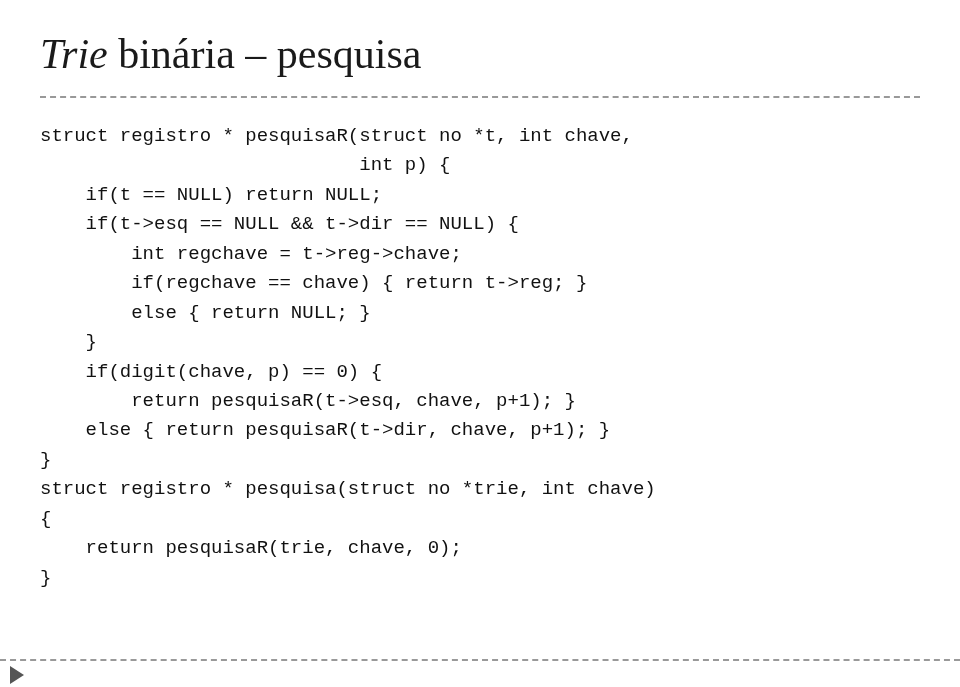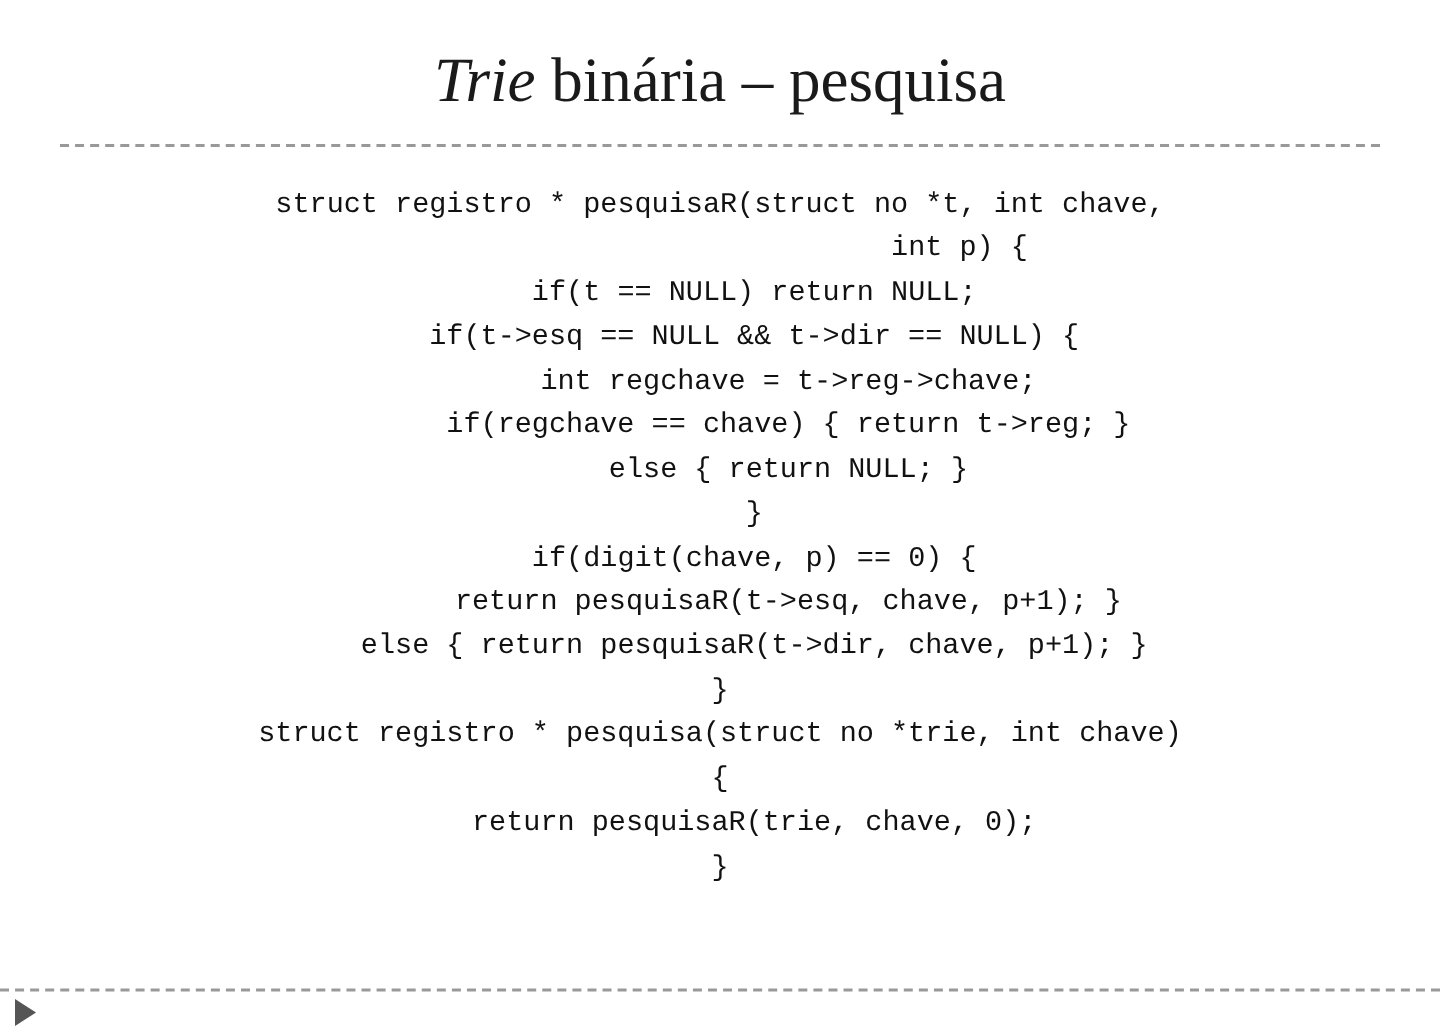--- a/index.html
+++ b/index.html
@@ -1,19 +1,18 @@
 <!DOCTYPE html>
 <html><head>
   <meta charset="utf-8">
   <style>
     * {
       margin: 0;
       padding: 0;
       box-sizing: border-box;
-      text-align: center;
     }
 
     body {
       width: 960px;
       height: 687px;
       background: #ffffff;
       font-family: Georgia, 'Times New Roman', serif;
       overflow: hidden;
     }
 

